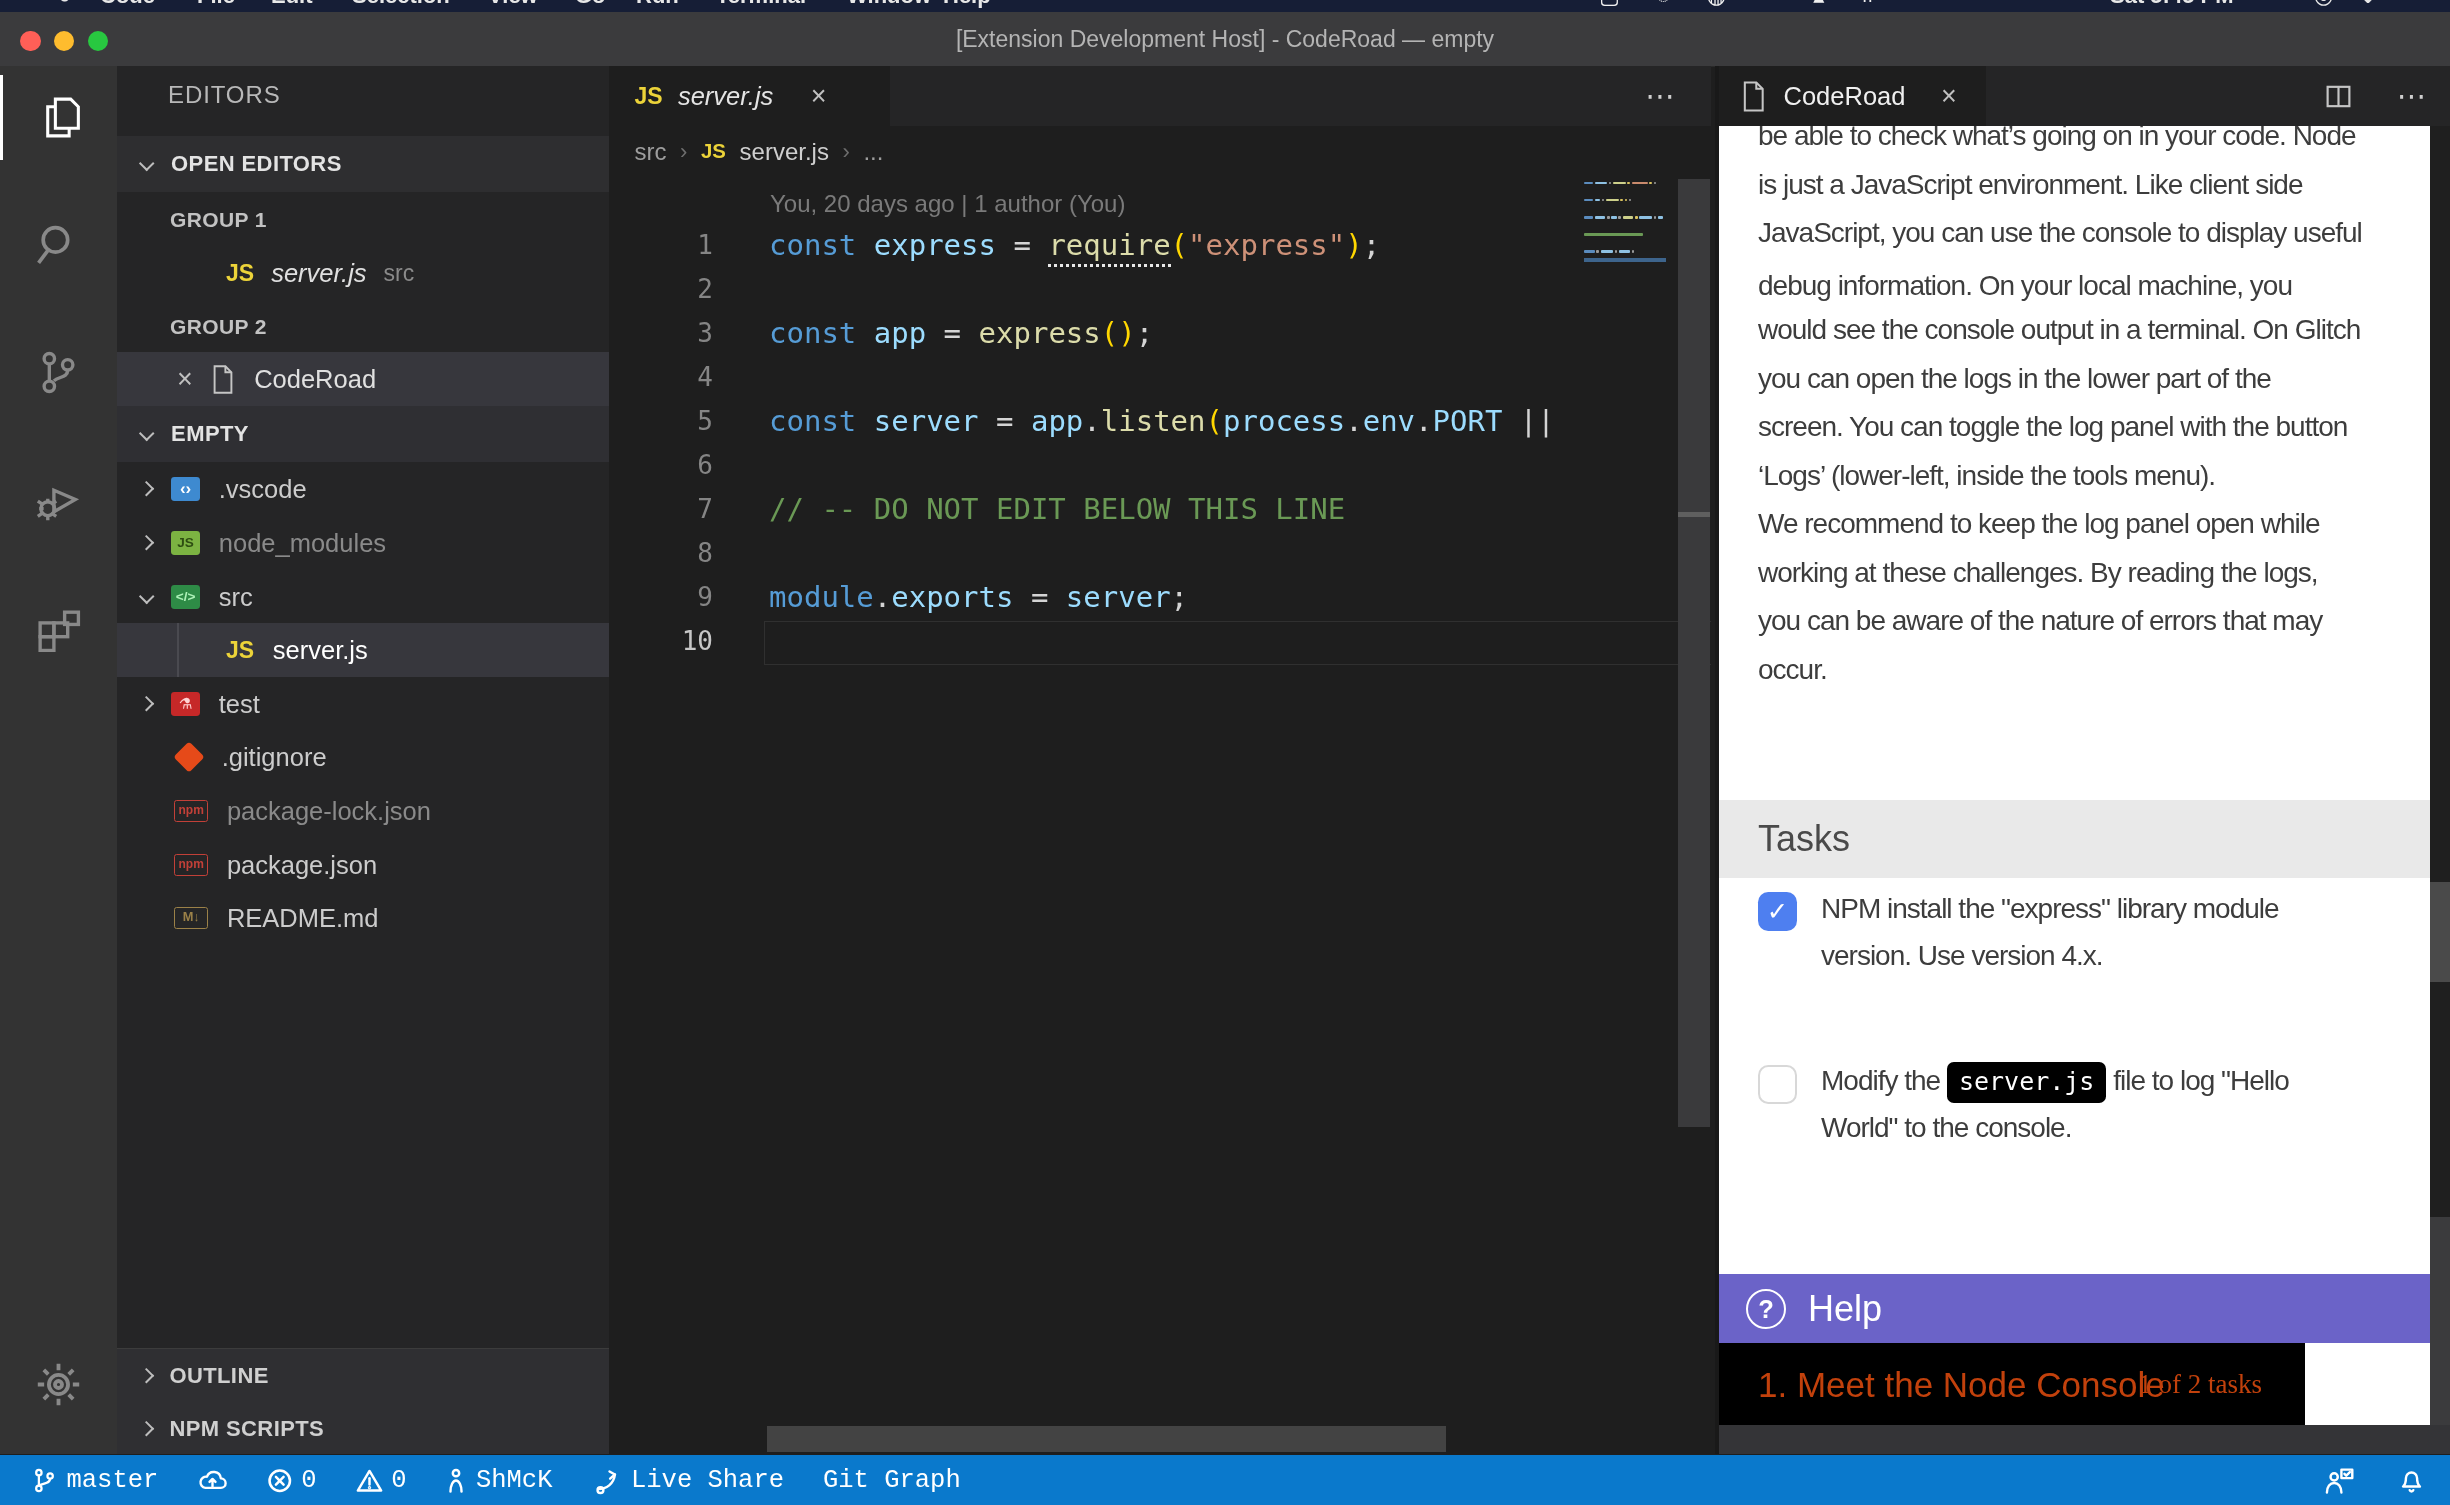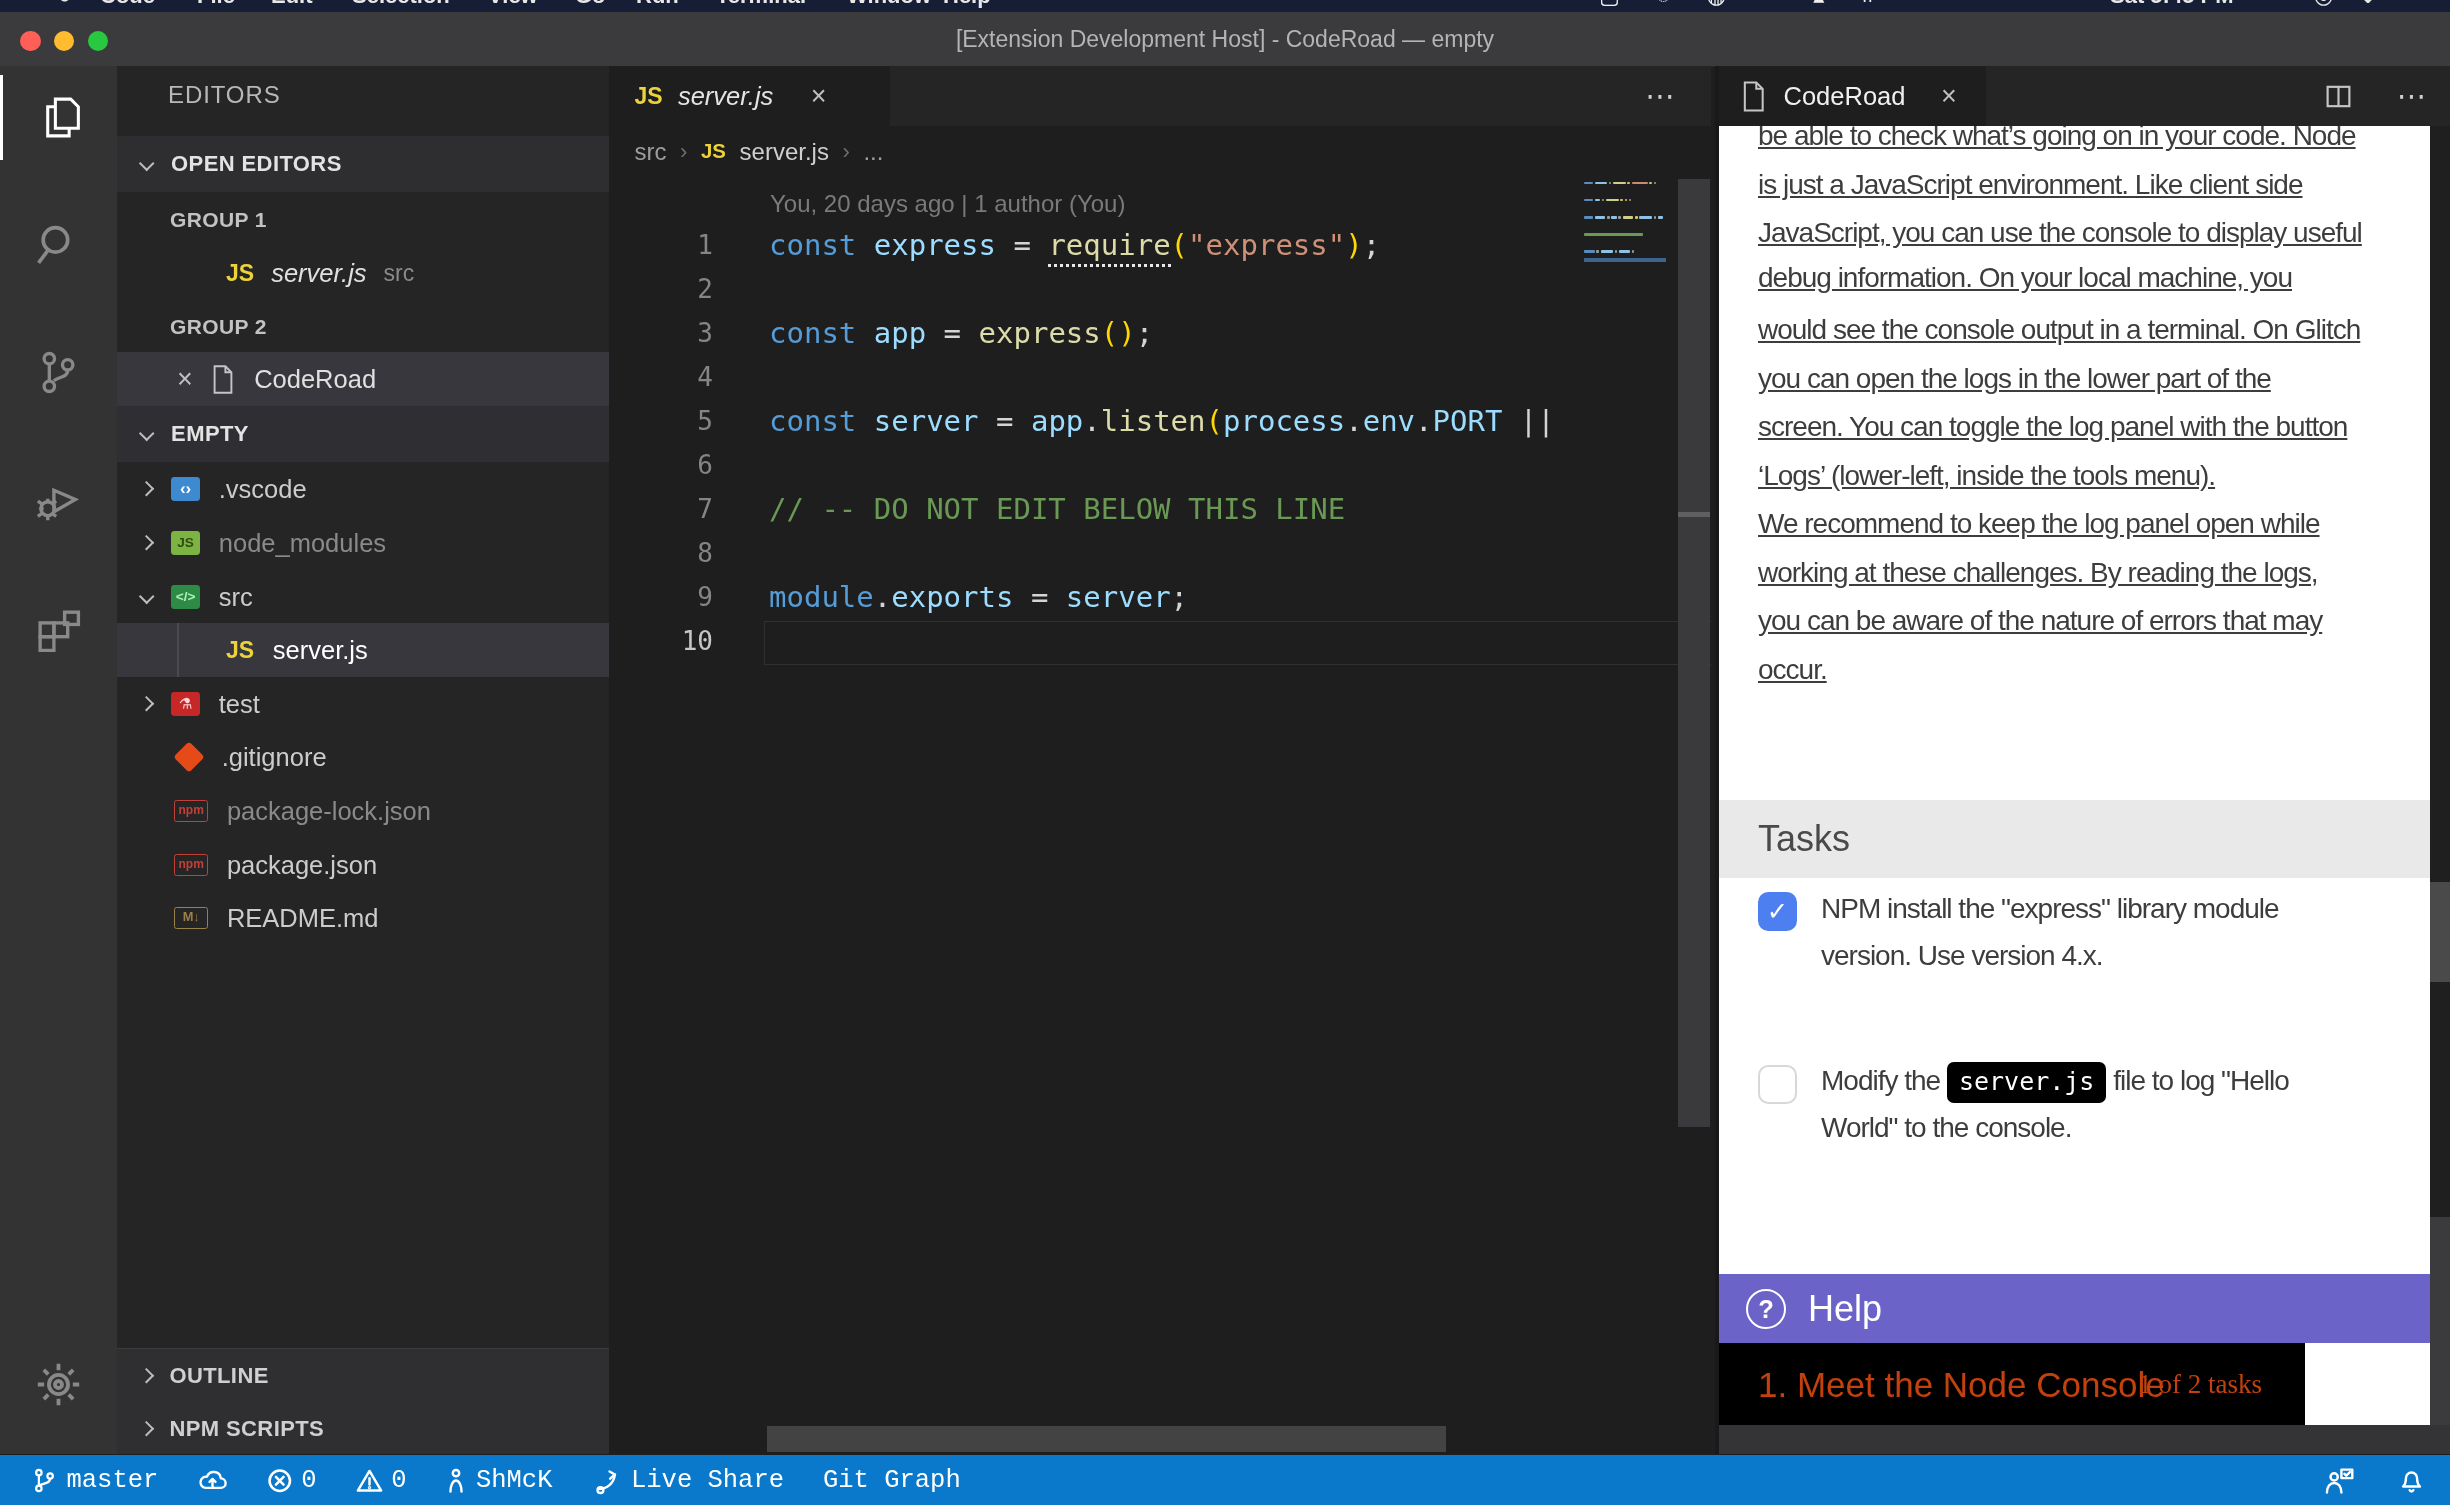--- a/index.html
+++ b/index.html
@@ -69,21 +69,21 @@
   #vscroll .dash{position:absolute;left:0;top:333px;width:32px;height:5.1px;background:#5f5f5f;}
   #hscroll{position:absolute;left:158px;top:1360px;width:679px;height:26px;background:#434343;}
   
   #panel{left:1715px;top:66px;width:735px;height:1388px;background:#1e1e1e;border-left:4.3px solid #191919;box-sizing:border-box;}
   #ptabbar{position:absolute;left:0;top:0;width:735px;height:60px;background:#252526;}
   #ptab{position:absolute;left:0;top:0;width:267px;height:60px;background:#1e1e1e;display:flex;align-items:center;gap:17px;padding-left:22px;box-sizing:border-box;}
   #ptab .t{font-size:25.5px;color:#f0f0f0;}
   #picons{position:absolute;right:25.5px;top:0;height:60px;display:flex;align-items:center;gap:44px;color:#cfcfcf;}
   #webview{position:absolute;left:0;top:60px;width:711px;height:1300px;background:#ffffff;overflow:hidden;}
   .wline{position:absolute;left:39px;width:655px;height:48px;line-height:48px;
-     font-size:28px;letter-spacing:-1px;color:#3d3d3d;white-space:nowrap;text-decoration:underline;}
+     font-size:28px;letter-spacing:-1px;color:#3d3d3d;white-space:nowrap;}
   #tasks-band{position:absolute;left:0;top:674px;width:711px;height:78px;background:#e9e9e9;}
   #tasks-band .t{position:absolute;left:39px;top:0;line-height:78px;font-size:36px;color:#4a4a4a;}
   .cb{position:absolute;left:39px;width:39px;height:39px;border-radius:10.2px;box-sizing:border-box;}
   .cb.checked{background:#4e7ff0;color:#fff;text-align:center;line-height:39px;font-size:25.5px;font-weight:bold;}
   .cb.un{background:#fff;border:2.6px solid #d8d8d8;}
   .tline{position:absolute;left:102px;width:596px;height:48px;line-height:48px;font-size:28px;
      letter-spacing:-1px;color:#3d3d3d;white-space:nowrap;}
   .codepill{font-family:"DejaVu Sans Mono",monospace;background:#000;color:#fff;font-size:25px;
      letter-spacing:0;padding:5.1px 12px 6.8px;border-radius:6.8px;}
   #helpbar{position:absolute;left:0;top:1148px;width:711px;height:69px;background:#6b63c8;color:#fff;
@@ -434,21 +434,21 @@
           </svg>
       </span>
       <span style="font-size:29px;letter-spacing:2.6px;">⋯</span>
     </div>
   </div>
   <div id="webview">
     <div id="wv-text">
         <div class="wline" style="top: -13.6px;">be able to check what’s going on in your code. Node</div>
         <div class="wline" style="top: 35px;">is just a JavaScript environment. Like client side</div>
         <div class="wline" style="top: 83px;">JavaScript, you can use the console to display useful</div>
-        <div class="wline" style="top: 128px;">debug information. On your local machine, you</div>
+        <div class="wline" style="top: 136px;">debug information. On your local machine, you</div>
         <div class="wline" style="top: 180px;">would see the console output in a terminal. On Glitch</div>
         <div class="wline" style="top: 229px;">you can open the logs in the lower part of the</div>
         <div class="wline" style="top: 277px;">screen. You can toggle the log panel with the button</div>
         <div class="wline" style="top: 326px;">‘Logs’ (lower-left, inside the tools menu).</div>
         <div class="wline" style="top: 374px;">We recommend to keep the log panel open while</div>
         <div class="wline" style="top: 423px;">working at these challenges. By reading the logs,</div>
         <div class="wline" style="top: 471px;">you can be aware of the nature of errors that may</div>
         <div class="wline" style="top: 520px;">occur.</div>
       </div>
     <div id="tasks-band">

